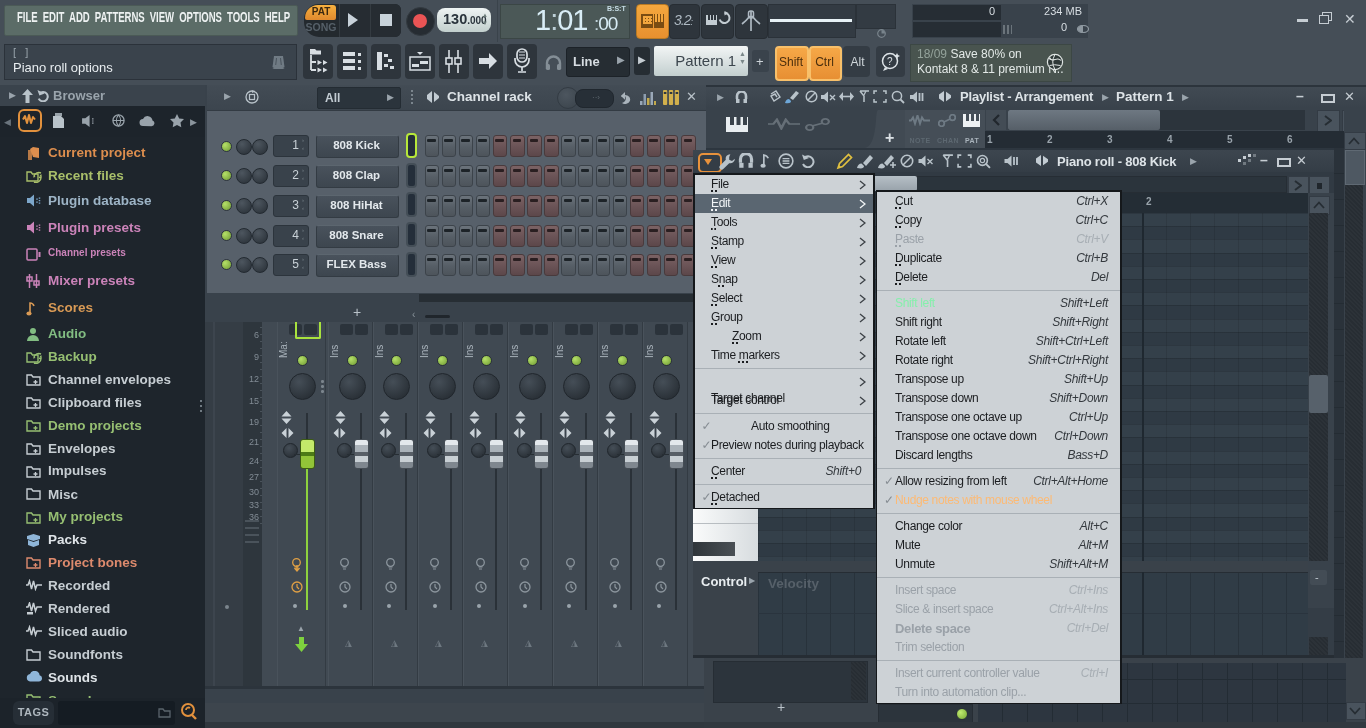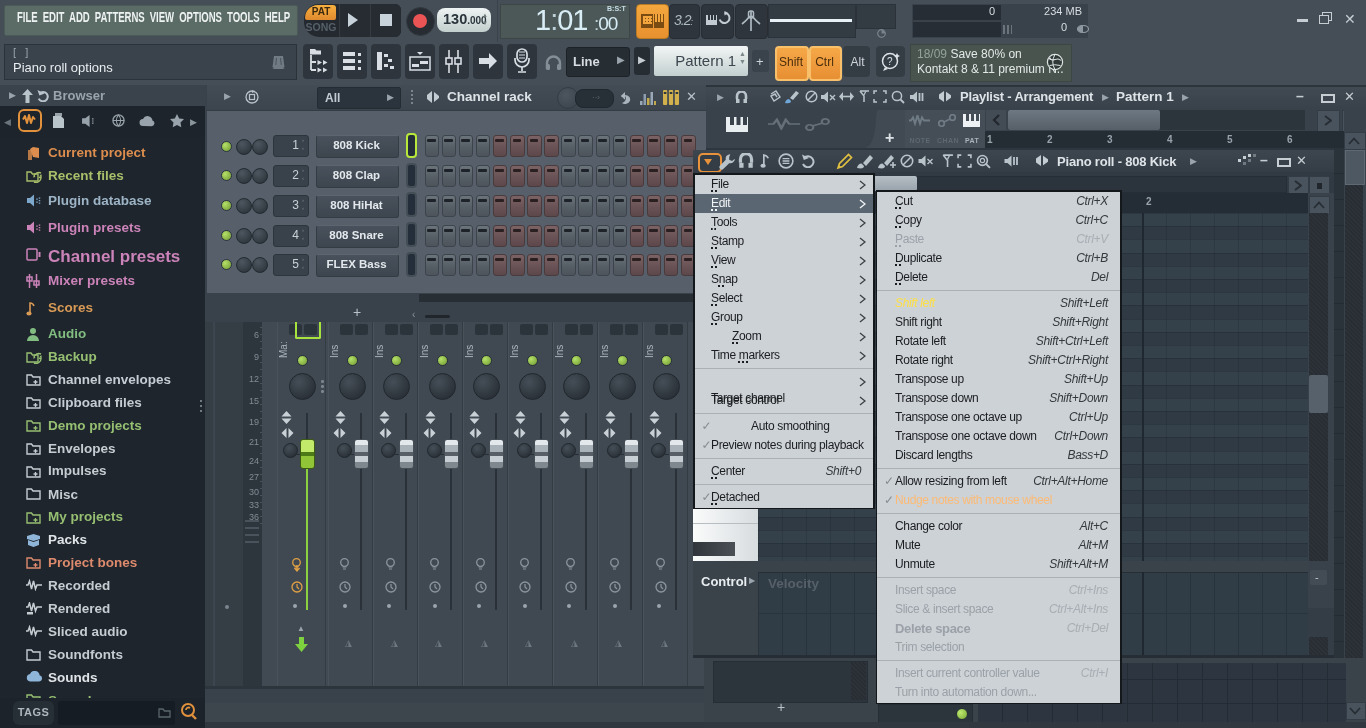--- a/index.html
+++ b/index.html
@@ -258,21 +258,21 @@
   <div class="tx" style="left:48px;top:108px;font-size:13.5px;font-weight:bold;color:#9db4c6;">Plugin database</div>
   <svg class="abs" style="left:26px;top:136px;" width="15" height="13" viewBox="0 0 15 13">
           <path d="M1 4 h3 l4-3.5 v12 l-4-3.5 h-3 z" fill="#cb83b9"></path>
           <path d="M11 4.5 v1.2 M11 7.5 v1.2 M13.5 3.5 v1.2 M13.5 6 v1.2 M13.5 8.5 v1.2" stroke="#cb83b9" stroke-width="1.5"></path>
         </svg>
   <div class="tx" style="left:48px;top:135px;font-size:13.5px;font-weight:bold;color:#cb83b9;">Plugin presets</div>
   <svg class="abs" style="left:26px;top:163px;" width="15" height="13" viewBox="0 0 15 13">
           <rect x="1" y="1" width="10" height="11" rx="1" fill="none" stroke="#cb83b9" stroke-width="1.5"></rect>
           <rect x="12.5" y="4" width="2" height="5" fill="#cb83b9"></rect>
         </svg>
-  <div class="tx" style="left:48px;top:162px;font-size:17px;font-weight:bold;color:#cb83b9;">Channel presets</div>
+  <div class="tx" style="left:48px;top:162px;font-size:10px;font-weight:bold;color:#cb83b9;">Channel presets</div>
   <svg class="abs" style="left:26px;top:189px;" width="14" height="14" viewBox="0 0 14 14">
           <path d="M3.5 0 v14 M10.5 0 v14" stroke="#cb83b9" stroke-width="1.5"></path>
           <rect x="1" y="3" width="5" height="4" fill="none" stroke="#cb83b9" stroke-width="1.5"></rect>
           <rect x="8" y="7" width="5" height="4" fill="none" stroke="#cb83b9" stroke-width="1.5"></rect>
         </svg>
   <div class="tx" style="left:48px;top:188px;font-size:13.5px;font-weight:bold;color:#cb83b9;">Mixer presets</div>
   <svg class="abs" style="left:26px;top:216px;" width="12" height="15" viewBox="0 0 12 15">
           <path d="M4 12 v-10 q3 0 4 3" fill="none" stroke="#d99a55" stroke-width="1.6"></path>
           <ellipse cx="3" cy="12.5" rx="2.6" ry="2" fill="#d99a55"></ellipse>
         </svg>
@@ -1234,21 +1234,21 @@
   <div class="tx" style="left:970px;top:194.2px;width:138px;text-align:right;font-size:12px;letter-spacing:-0.3px;font-style:italic;color:#34393e;">Ctrl+X</div>
   <div class="tx" style="left:895px;top:213.2px;font-size:12px;letter-spacing:-0.35px;color:#1b1d20;"><span style="text-decoration:underline dotted 1.5px #1b1d20;text-underline-offset:2px;">C</span>opy</div>
   <div class="tx" style="left:970px;top:213.2px;width:138px;text-align:right;font-size:12px;letter-spacing:-0.3px;font-style:italic;color:#34393e;">Ctrl+C</div>
   <div class="tx" style="left:895px;top:232.2px;font-size:12px;letter-spacing:-0.35px;color:#9aa1a8;"><span style="text-decoration:underline dotted 1.5px #9aa1a8;text-underline-offset:2px;">P</span>aste</div>
   <div class="tx" style="left:970px;top:232.2px;width:138px;text-align:right;font-size:12px;letter-spacing:-0.3px;font-style:italic;color:#a7aeb4;">Ctrl+V</div>
   <div class="tx" style="left:895px;top:251.2px;font-size:12px;letter-spacing:-0.35px;color:#1b1d20;"><span style="text-decoration:underline dotted 1.5px #1b1d20;text-underline-offset:2px;">D</span>uplicate</div>
   <div class="tx" style="left:970px;top:251.2px;width:138px;text-align:right;font-size:12px;letter-spacing:-0.3px;font-style:italic;color:#34393e;">Ctrl+B</div>
   <div class="tx" style="left:895px;top:270.2px;font-size:12px;letter-spacing:-0.35px;color:#1b1d20;"><span style="text-decoration:underline dotted 1.5px #1b1d20;text-underline-offset:2px;">D</span>elete</div>
   <div class="tx" style="left:970px;top:270.2px;width:138px;text-align:right;font-size:12px;letter-spacing:-0.3px;font-style:italic;color:#34393e;">Del</div>
   <div class="abs" style="left:877px;top:290.0px;width:243px;height:1px;background:#a9b0b6;"></div>
-  <div class="tx" style="left:895px;top:296.2px;font-size:12px;letter-spacing:-0.35px;color:#fde047;font-style:italic;">Shift left</div>
+  <div class="tx" style="left:895px;top:296.2px;font-size:12px;letter-spacing:-0.35px;color:#86efac;">Shift left</div>
   <div class="tx" style="left:970px;top:296.2px;width:138px;text-align:right;font-size:12px;letter-spacing:-0.3px;font-style:italic;color:#34393e;">Shift+Left</div>
   <div class="tx" style="left:895px;top:315.2px;font-size:12px;letter-spacing:-0.35px;color:#1b1d20;">Shift right</div>
   <div class="tx" style="left:970px;top:315.2px;width:138px;text-align:right;font-size:12px;letter-spacing:-0.3px;font-style:italic;color:#34393e;">Shift+Right</div>
   <div class="tx" style="left:895px;top:334.2px;font-size:12px;letter-spacing:-0.35px;color:#1b1d20;">Rotate left</div>
   <div class="tx" style="left:970px;top:334.2px;width:138px;text-align:right;font-size:12px;letter-spacing:-0.3px;font-style:italic;color:#34393e;">Shift+Ctrl+Left</div>
   <div class="tx" style="left:895px;top:353.2px;font-size:12px;letter-spacing:-0.35px;color:#1b1d20;">Rotate right</div>
   <div class="tx" style="left:970px;top:353.2px;width:138px;text-align:right;font-size:12px;letter-spacing:-0.3px;font-style:italic;color:#34393e;">Shift+Ctrl+Right</div>
   <div class="tx" style="left:895px;top:372.2px;font-size:12px;letter-spacing:-0.35px;color:#1b1d20;">Transpose up</div>
   <div class="tx" style="left:970px;top:372.2px;width:138px;text-align:right;font-size:12px;letter-spacing:-0.3px;font-style:italic;color:#34393e;">Shift+Up</div>
   <div class="tx" style="left:895px;top:391.2px;font-size:12px;letter-spacing:-0.35px;color:#1b1d20;">Transpose down</div>
@@ -1276,16 +1276,16 @@
   <div class="tx" style="left:895px;top:583.2px;font-size:12px;letter-spacing:-0.35px;color:#9aa1a8;">Insert space</div>
   <div class="tx" style="left:970px;top:583.2px;width:138px;text-align:right;font-size:12px;letter-spacing:-0.3px;font-style:italic;color:#a7aeb4;">Ctrl+Ins</div>
   <div class="tx" style="left:895px;top:602.2px;font-size:12px;letter-spacing:-0.35px;color:#9aa1a8;">Slice &amp; insert space</div>
   <div class="tx" style="left:970px;top:602.2px;width:138px;text-align:right;font-size:12px;letter-spacing:-0.3px;font-style:italic;color:#a7aeb4;">Ctrl+Alt+Ins</div>
   <div class="tx" style="left:895px;top:621.2px;font-size:13px;letter-spacing:-0.35px;color:#9aa1a8;font-weight:bold;">Delete space</div>
   <div class="tx" style="left:970px;top:621.2px;width:138px;text-align:right;font-size:12px;letter-spacing:-0.3px;font-style:italic;color:#a7aeb4;">Ctrl+Del</div>
   <div class="tx" style="left:895px;top:640.2px;font-size:12px;letter-spacing:-0.35px;color:#9aa1a8;">Trim selection</div>
   <div class="abs" style="left:877px;top:660.0px;width:243px;height:1px;background:#a9b0b6;"></div>
   <div class="tx" style="left:895px;top:666.2px;font-size:12px;letter-spacing:-0.35px;color:#9aa1a8;">Insert current controller value</div>
   <div class="tx" style="left:970px;top:666.2px;width:138px;text-align:right;font-size:12px;letter-spacing:-0.3px;font-style:italic;color:#a7aeb4;">Ctrl+I</div>
-  <div class="tx" style="left:895px;top:685.2px;font-size:12px;letter-spacing:-0.35px;color:#9aa1a8;">Turn into automation down...</div>
+  <div class="tx" style="left:895px;top:685.2px;font-size:12px;letter-spacing:-0.35px;color:#9aa1a8;">Turn into automation clip...</div>
 </div>
 
 </div>
 
 </body></html>

